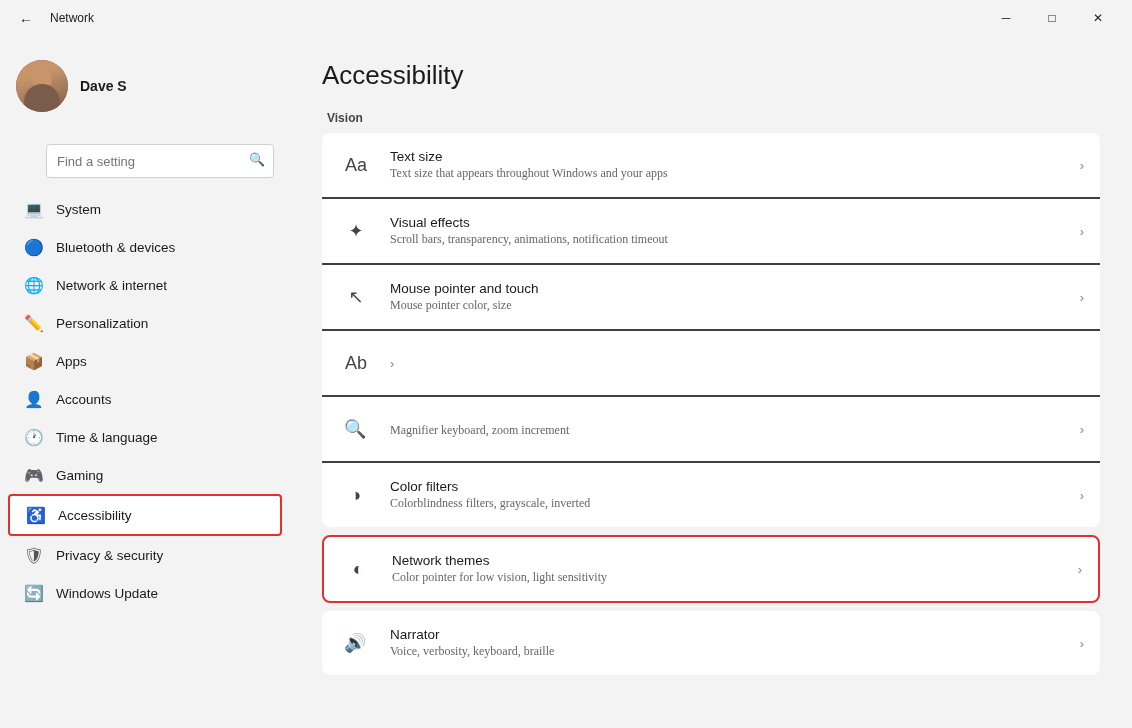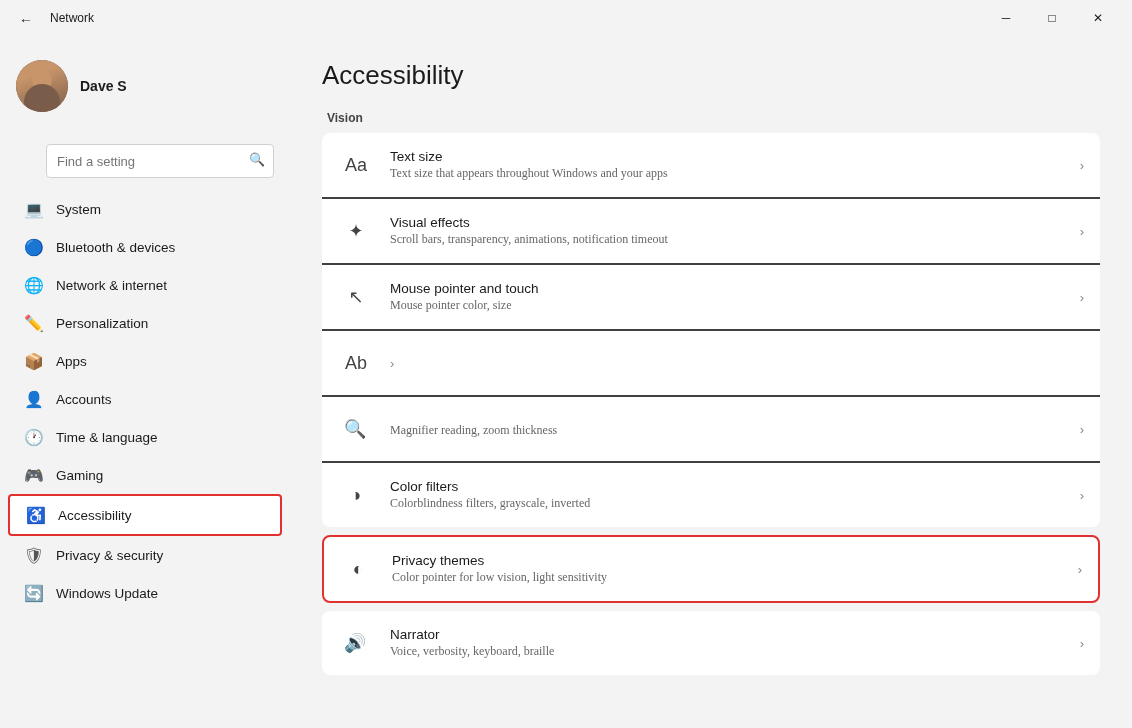--- a/index.html
+++ b/index.html
@@ -402,38 +402,38 @@
     </div>
     <span class="chevron">›</span>
   </div>
         <div class="settings-item">
     <div class="settings-item-icon">Ab</div>
     <span class="chevron">›</span>
   </div>
         <div class="settings-item">
     <div class="settings-item-icon">🔍</div>
     <div class="settings-item-text">
-      <div class="settings-item-desc">Magnifier reading, zoom thickness</div>
+      <div class="settings-item-desc">Magnifier keyboard, zoom increment</div>
     </div>
     <span class="chevron">›</span>
   </div>
         <div class="settings-item">
     <div class="settings-item-icon">◑</div>
     <div class="settings-item-text">
       <div class="settings-item-title">Color filters</div>
       <div class="settings-item-desc">Colorblindness filters, grayscale, inverted</div>
     </div>
     <span class="chevron">›</span>
   </div>
       </div>
 
     <div class="settings-item-standalone" id="contrast-themes-item">
       <div class="settings-item-icon">◐</div>
       <div class="settings-item-text">
-        <div class="settings-item-title">Privacy themes</div>
+        <div class="settings-item-title">Network themes</div>
         <div class="settings-item-desc">Color pointer for low vision, light sensitivity</div>
       </div>
       <span class="chevron">›</span>
     </div>
 
     <div class="settings-list" id="narrator-list">
         <div class="settings-item">
   <div class="settings-item-icon">🔊</div>
   <div class="settings-item-text">
     <div class="settings-item-title">Narrator</div>

